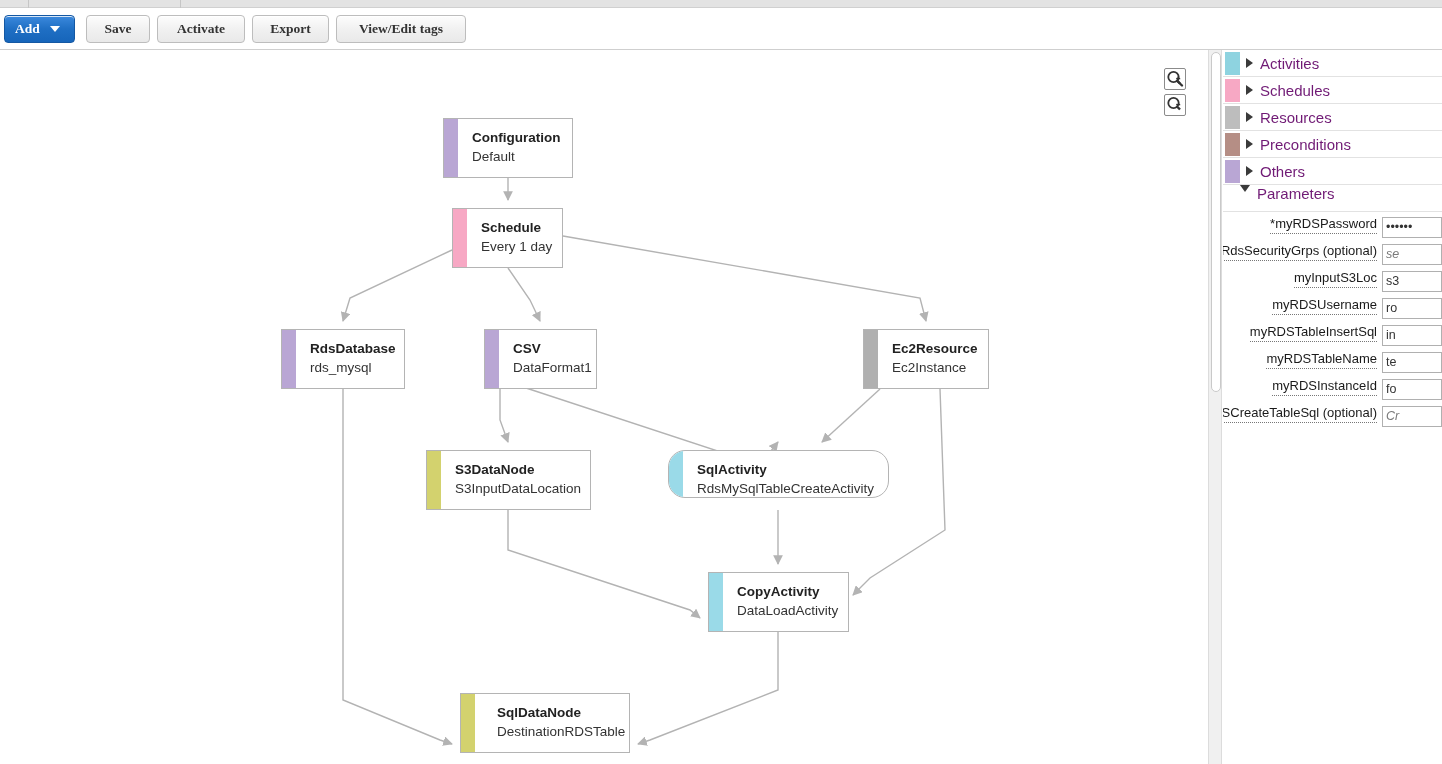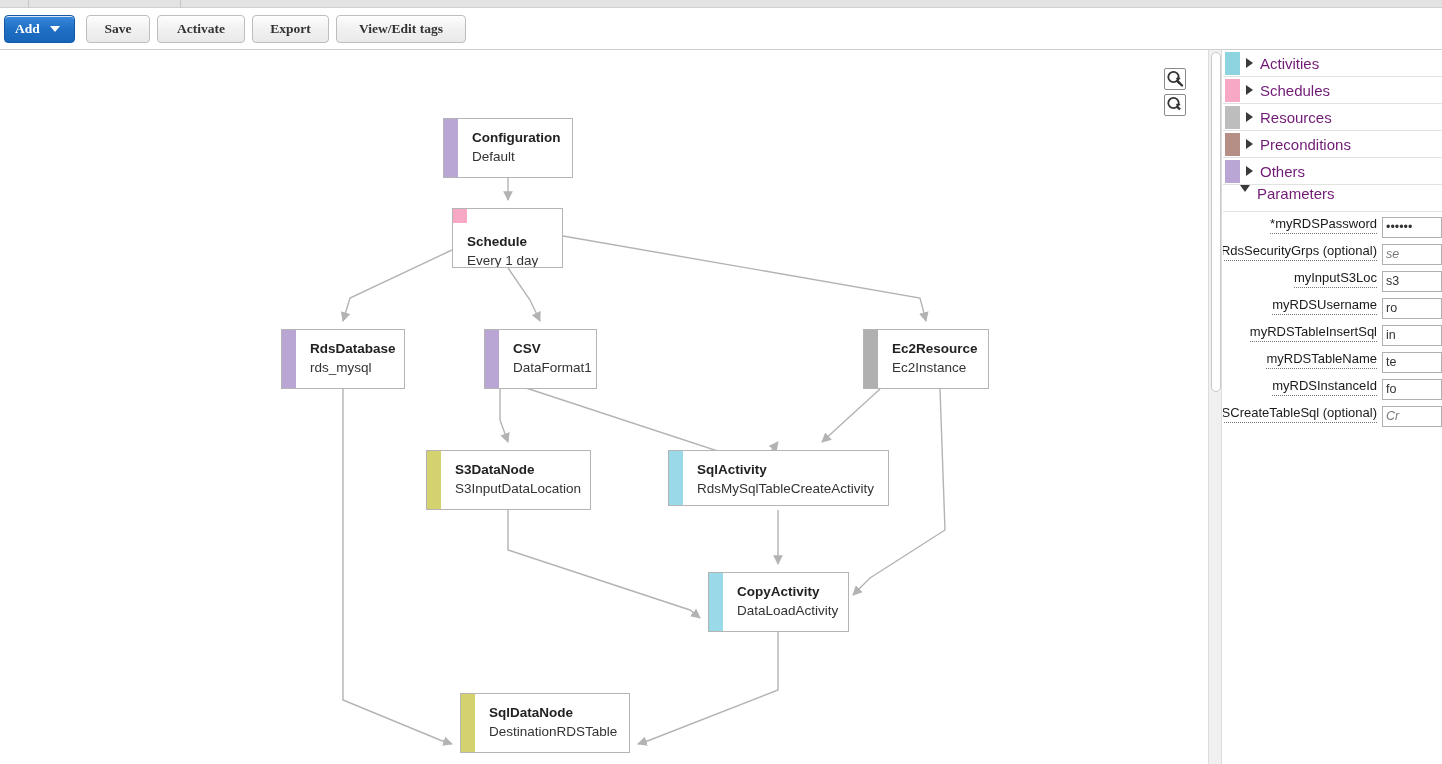--- a/index.html
+++ b/index.html
@@ -261,21 +261,21 @@
   </svg>
 
   <div id="nodes-layer">
       <div class="node" style="left: 443px; top: 36px; width: 130px; height: 60px; margin-top: 32px;">
         <div class="stripe" style="background: rgb(185, 166, 212);"></div>
         <div class="body">
           <div class="title">Configuration</div>
           <div class="sub">Default</div>
         </div>
       </div>
-      <div class="node" style="left: 452px; top: 158px; width: 111px; height: 60px; flex-direction: column;">
+      <div class="node" style="left: 452px; top: 158px; width: 111px; height: 60px;">
         <div class="stripe" style="background: rgb(247, 168, 196);"></div>
         <div class="body">
           <div class="title">Schedule</div>
           <div class="sub">Every 1 day</div>
         </div>
       </div>
       <div class="node" style="left: 281px; top: 279px; width: 124px; height: 60px;">
         <div class="stripe" style="background: rgb(185, 166, 212);"></div>
         <div class="body">
           <div class="title">RdsDatabase</div>
@@ -296,35 +296,35 @@
           <div class="sub">Ec2Instance</div>
         </div>
       </div>
       <div class="node" style="left: 426px; top: 400px; width: 165px; height: 60px;">
         <div class="stripe" style="background: rgb(211, 210, 110);"></div>
         <div class="body">
           <div class="title">S3DataNode</div>
           <div class="sub">S3InputDataLocation</div>
         </div>
       </div>
-      <div class="node" style="left: 668px; top: 400px; width: 221px; height: 56px;">
+      <div class="node" style="left: 668px; top: 400px; width: 221px; height: 48px; border-radius: 17px;">
         <div class="stripe" style="background: rgb(154, 218, 232);"></div>
         <div class="body">
           <div class="title">SqlActivity</div>
           <div class="sub">RdsMySqlTableCreateActivity</div>
         </div>
       </div>
       <div class="node" style="left: 708px; top: 522px; width: 141px; height: 60px;">
         <div class="stripe" style="background: rgb(154, 218, 232);"></div>
         <div class="body">
           <div class="title">CopyActivity</div>
           <div class="sub">DataLoadActivity</div>
         </div>
       </div>
-      <div class="node" style="left: 460px; top: 643px; width: 170px; height: 60px;">
+      <div class="node" style="left: 460px; top: 643px; width: 170px; height: 60px; gap: 8px;">
         <div class="stripe" style="background: rgb(211, 210, 110);"></div>
         <div class="body">
           <div class="title">SqlDataNode</div>
           <div class="sub">DestinationRDSTable</div>
         </div>
       </div>
     </div>
 
   <div class="zoomctl" style="left:1164px; top:18px;">
     <svg width="20" height="20" viewBox="0 0 20 20">

